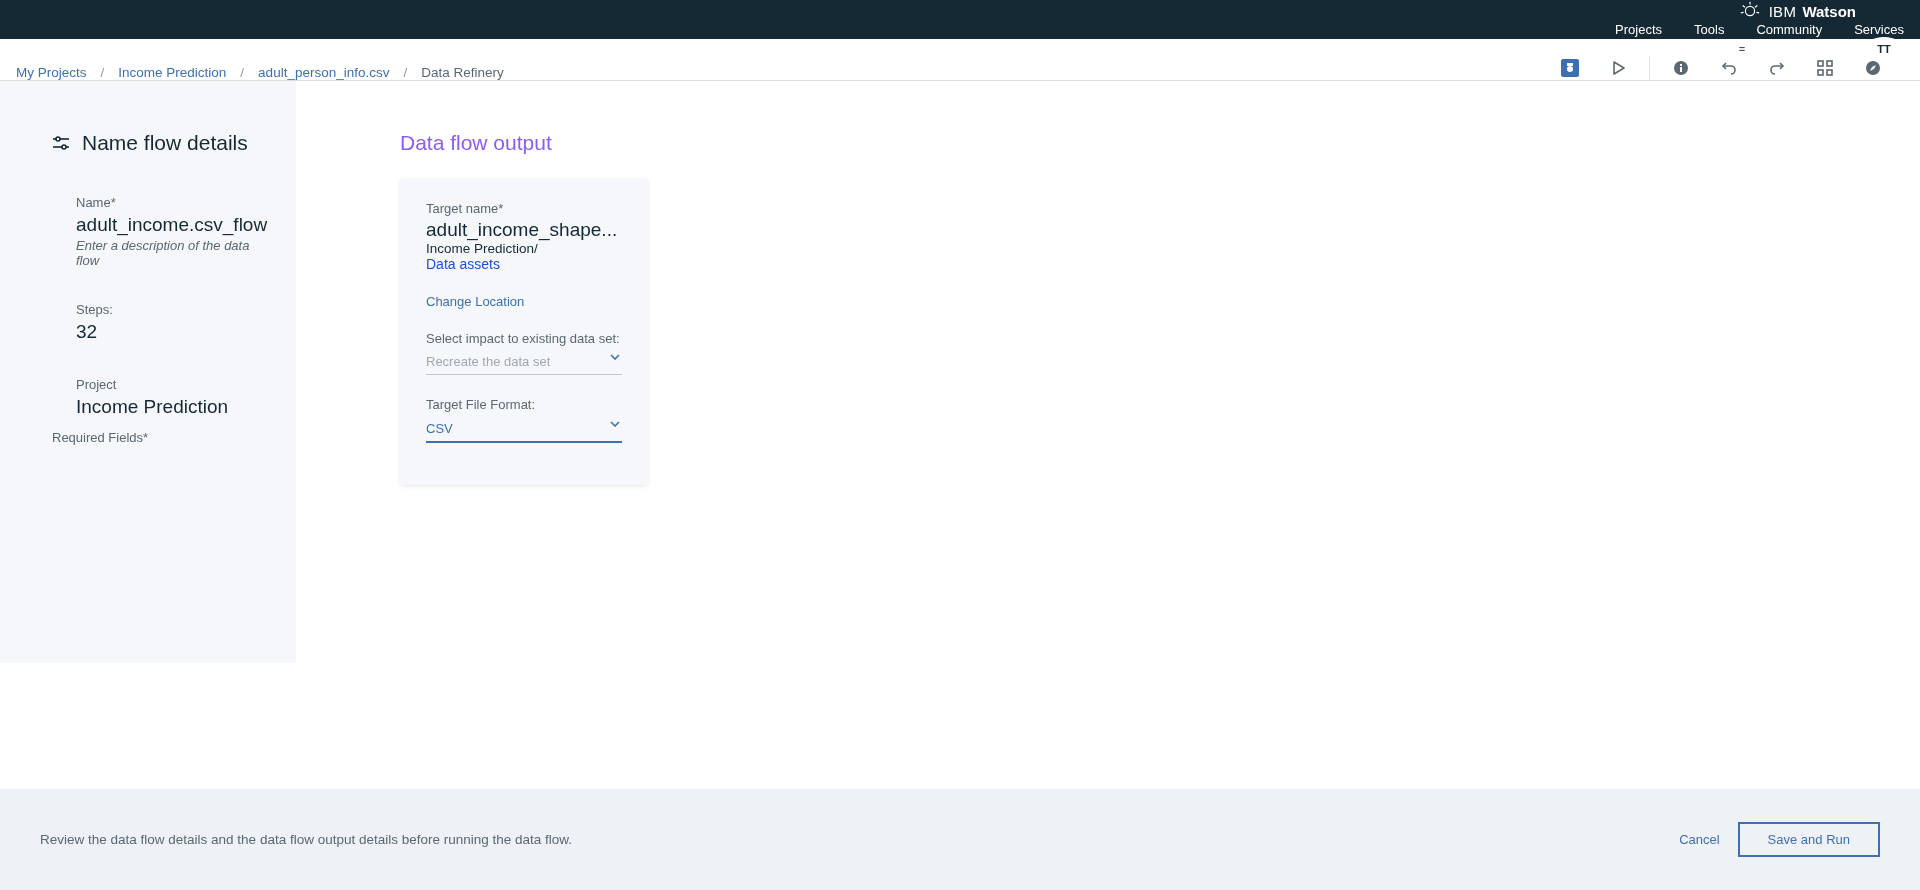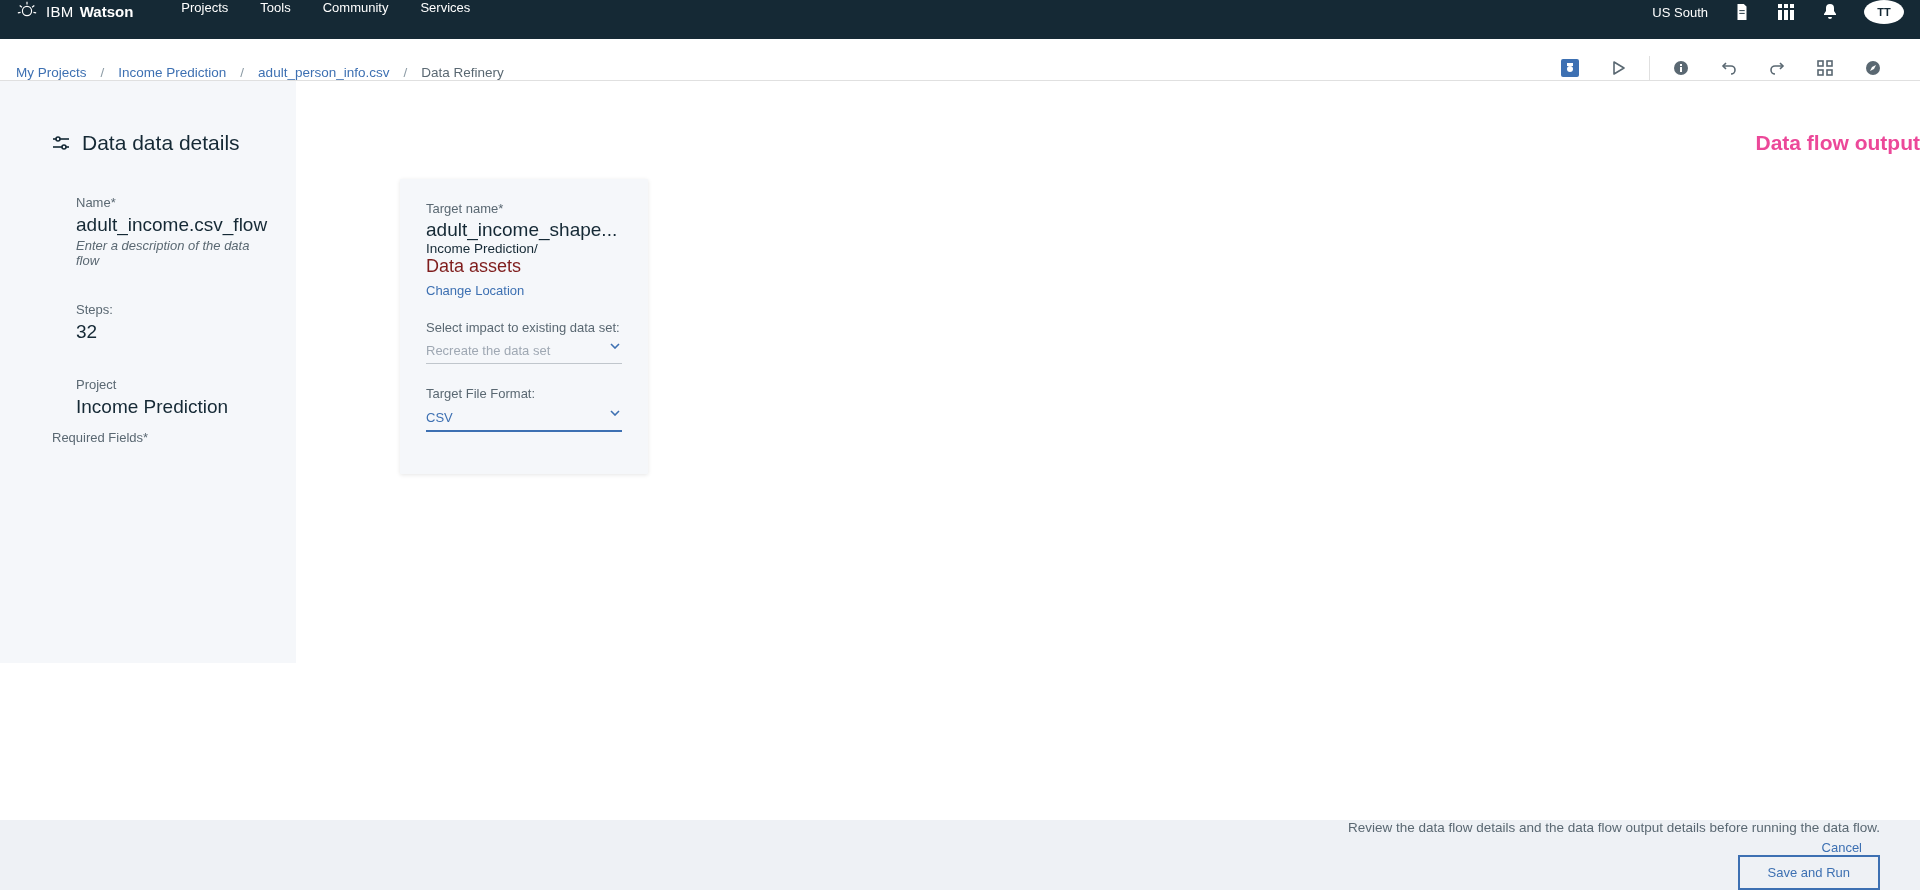--- a/index.html
+++ b/index.html
@@ -14,22 +14,23 @@
     background: #ffffff;
     overflow: hidden;
   }
 
   
   .topnav {
     height: 39px;
     background: #152935;
     color: #fff;
     display: flex;
-    align-items: flex-start;
+    align-items: flex-end;
     padding: 0 16px;
+    flex-direction: column;
   }
   .topnav .logo {
     display: flex;
     align-items: center;
     gap: 8px;
     font-size: 15px;
     margin-right: 48px;
   }
   .topnav .logo .logo-icon {
     width: 22px;
@@ -139,24 +140,23 @@
     color: #5a6872;
     margin-top: 12px;
   }
 
   .content {
     flex: 1;
     padding: 50px 0 0 104px;
   }
   .content-title {
     font-size: 21px;
-    color: #ec4899;
-    font-weight: 700;
+    color: #8b5cf6;
+    font-weight: 400;
     margin-bottom: 24px;
-    text-align: right;
   }
   .output-card {
     width: 248px;
     background: #f5f7fa;
     box-shadow: 0 1px 4px rgba(0,0,0,0.1);
     padding: 22px 26px 26px 26px;
     border-radius: 1px;
   }
   .card-label {
     font-size: 13px;
@@ -176,23 +176,23 @@
     color: #5a6872;
     line-height: 1.35;
     margin-top: 2px;
     margin-bottom: 18px;
   }
   .card-path {
     font-size: 13.5px;
     color: #152935;
   }
   .card-assets {
-    font-size: 18px;
-    color: #7f1d1d;
-    margin-bottom: 4px;
+    font-size: 14px;
+    color: #1d4ed8;
+    margin-bottom: 20px;
   }
   .card-link {
     font-size: 13px;
     color: #3d70b2;
     cursor: pointer;
     display: inline-block;
     margin-bottom: 22px;
   }
   .select-wrap {
     position: relative;
@@ -213,28 +213,27 @@
     position: absolute;
     right: 2px;
     top: 6px;
     color: #3d70b2;
   }
 
   
   .footer {
     position: fixed;
     left: 0; right: 0; bottom: 0;
-    height: 70px;
+    height: 101px;
     background: #eef1f5;
     display: flex;
-    align-items: flex-end;
+    align-items: center;
     padding: 0 40px;
     font-size: 13.5px;
     color: #5a6872;
-    flex-direction: column;
   }
   .footer .spacer { flex: 1; }
   .footer .btn-cancel {
     color: #3d70b2;
     margin-right: 18px;
     cursor: pointer;
     font-size: 13px;
   }
   .footer .btn-primary {
     border: 2px solid #3d70b2;
@@ -372,21 +371,21 @@
   <div class="sidebar">
     <div class="sidebar-title">
       <span>
         <svg width="18" height="18" viewBox="0 0 18 18" fill="none" stroke="#152935" stroke-width="1.6">
           <line x1="1" y1="5" x2="17" y2="5"></line>
             <circle cx="6" cy="5" r="2" fill="#f5f7fa"></circle>
           <line x1="1" y1="13" x2="17" y2="13"></line>
             <circle cx="12" cy="13" r="2" fill="#f5f7fa"></circle>
         </svg>
       </span>
-      <span>Data data details</span>
+      <span>Name flow details</span>
     </div>
 
     <div class="sidebar-label">Name*</div>
     <div class="sidebar-value">adult_income.csv_flow</div>
     <div class="sidebar-desc">Enter a description of the data flow</div>
 
     <div class="sidebar-label">Steps:</div>
     <div class="sidebar-value" style="margin-bottom:34px">32</div>
 
     <div class="sidebar-label">Project</div>

